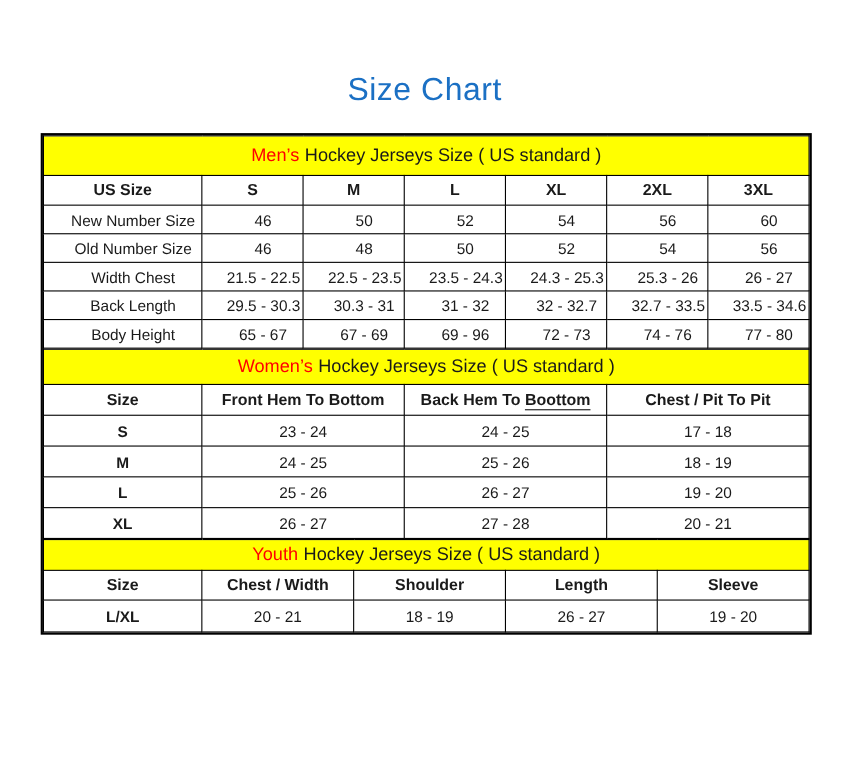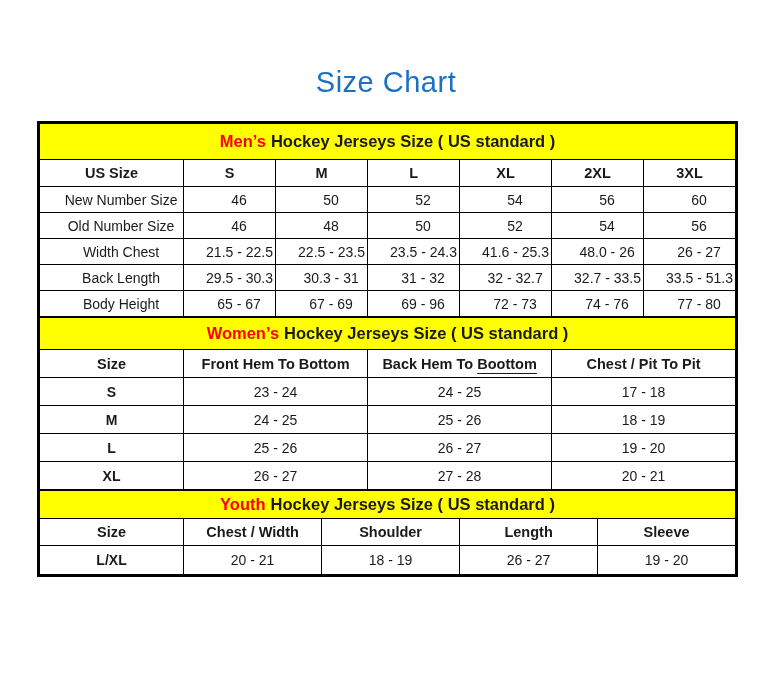--- a/index.html
+++ b/index.html
@@ -26,21 +26,21 @@
   table { border-collapse:collapse; width:100%; table-layout:fixed; }
   td, th {
     border:1px solid #000;
     text-align:center; vertical-align:middle;
     padding:2px 3px; font-size:14px; color:#1a1a1a;
     overflow:hidden; white-space:nowrap;
   }
   th { font-weight:bold; font-size:14.5px; }
 
   tr.band td {
-    background:#ffff00; font-weight:bold; font-size:16.5px;
+    background:#ffff00; font-weight:normal; font-size:16.5px;
   }
   #mens   tr.band td { height:31px; }
   #womens tr.band td { height:27px; }
   #youth  tr.band td { height:23px; }
   tr.band .accent { padding-right:5px; }
 
   #mens   thead th { height:22px; }
   #womens thead th { height:23px; }
   #youth  thead th { height:22px; }
 
@@ -112,32 +112,32 @@
           <td>50</td>
           <td>52</td>
           <td>54</td>
           <td>56</td>
         </tr>
         <tr>
           <td>Width Chest</td>
           <td>21.5 - 22.5</td>
           <td>22.5 - 23.5</td>
           <td>23.5 - 24.3</td>
-          <td>41.6 - 25.3</td>
-          <td>48.0 - 26</td>
+          <td>24.3 - 25.3</td>
+          <td>25.3 - 26</td>
           <td>26 - 27</td>
         </tr>
         <tr>
           <td>Back Length</td>
           <td>29.5 - 30.3</td>
           <td>30.3 - 31</td>
           <td>31 - 32</td>
           <td>32 - 32.7</td>
           <td>32.7 - 33.5</td>
-          <td>33.5 - 51.3</td>
+          <td>33.5 - 34.6</td>
         </tr>
         <tr>
           <td>Body Height</td>
           <td>65 - 67</td>
           <td>67 - 69</td>
           <td>69 - 96</td>
           <td>72 - 73</td>
           <td>74 - 76</td>
           <td>77 - 80</td>
         </tr>

